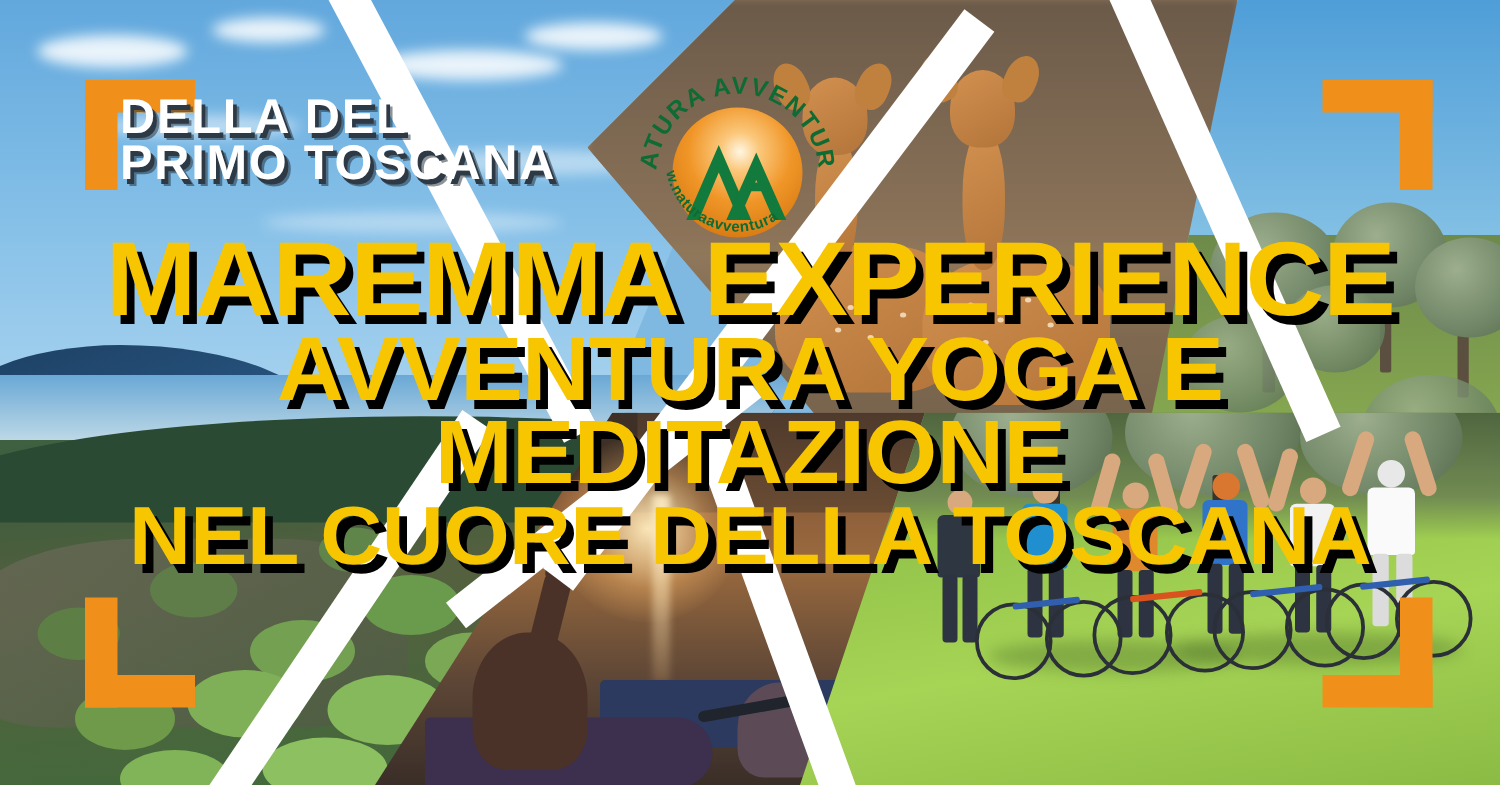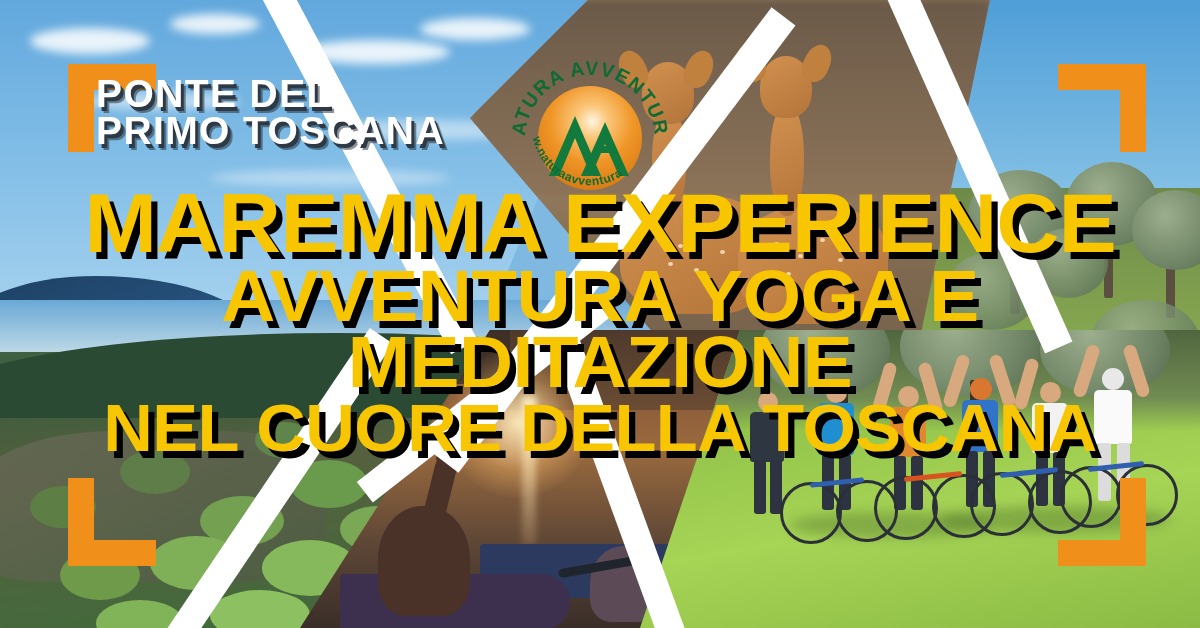--- a/index.html
+++ b/index.html
@@ -343,21 +343,21 @@
   <div class="bracket bk-bl" style="--bk:#F0901A;left:68px;top:478px;">
     <i class="bk-h"></i>
       <i class="bk-v"></i>
   </div>
   <div class="bracket bk-br" style="--bk:#F0901A;left:1058px;top:478px;">
     <i class="bk-h"></i>
       <i class="bk-v"></i>
   </div>
 
   <div class="kicker">
-    <div>PONTE DEL</div>
+    <div>DELLA DEL</div>
     <div>PRIMO TOSCANA</div>
   </div>
 
   <div class="headline" style="--hy:#F7C600;">
     <span class="hl hl1">MAREMMA EXPERIENCE</span>
     <span class="hl hl2">AVVENTURA YOGA E</span>
     <span class="hl hl3">MEDITAZIONE</span>
     <span class="hl hl4">NEL CUORE DELLA TOSCANA</span>
   </div>
 

